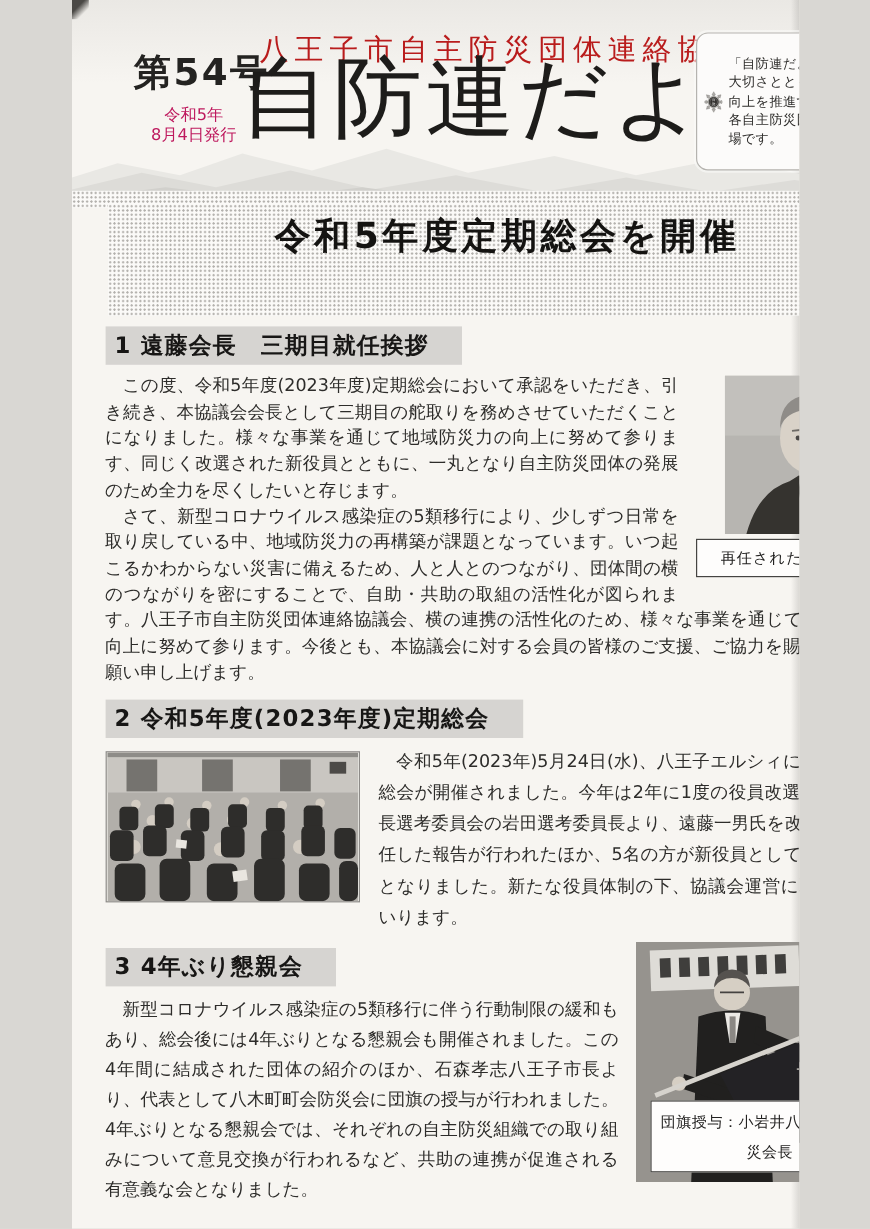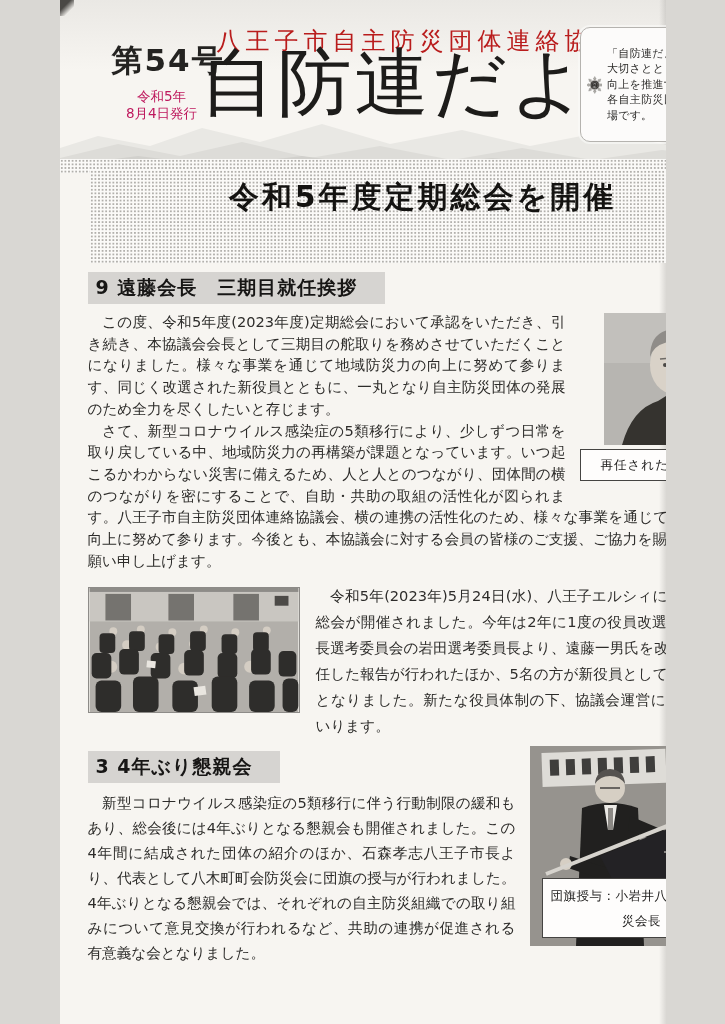--- a/index.html
+++ b/index.html
@@ -116,21 +116,21 @@
   </header>
 
   <div class="strip halftone"></div>
   <section class="banner halftone">
     <div class="banner-title">令和5年度定期総会を開催</div>
   </section>
 
   <main>
 
     <section class="sec s1">
-      <h2 class="h">9 遠藤会長　三期目就任挨拶</h2>
+      <h2 class="h">1 遠藤会長　三期目就任挨拶</h2>
       <div class="content">
         <figure class="ph-r1">
           <svg width="140" height="132" viewBox="0 0 140 132" aria-hidden="true">
             <rect width="140" height="132" fill="#b7b5b1"></rect>
             <rect width="140" height="50" fill="#c2c0bc"></rect>
             <path d="M18 132 Q28 96 54 88 L62 83 Q70 92 78 83 L86 88 Q112 96 122 132 Z" fill="#35332f"></path>
             <polygon points="62,84 78,84 74,112 66,112" fill="#f1efeb"></polygon>
             <path d="M60 86 L66 112 M80 86 L74 112" stroke="#35332f" stroke-width="2" fill="none"></path>
             <ellipse cx="70" cy="52" rx="24" ry="29" fill="#d9d2c8"></ellipse>
             <path d="M46 44 Q46 18 70 16 Q94 18 94 44 Q90 30 70 28 Q50 30 46 44 Z" fill="#8f8c88"></path>
@@ -140,20 +140,21 @@
             <path d="M64 70 Q70 73 76 70" stroke="#a2978b" stroke-width="1.5" fill="none"></path>
           </svg>
           <figcaption class="cap">再任された遠藤一男氏</figcaption>
         </figure>
         <p>この度、令和5年度(2023年度)定期総会において承認をいただき、引き続き、本協議会会長として三期目の舵取りを務めさせていただくことになりました。様々な事業を通じて地域防災力の向上に努めて参ります、同じく改選された新役員とともに、一丸となり自主防災団体の発展のため全力を尽くしたいと存じます。</p>
         <p>さて、新型コロナウイルス感染症の5類移行により、少しずつ日常を取り戻している中、地域防災力の再構築が課題となっています。いつ起こるかわからない災害に備えるため、人と人とのつながり、団体間の横のつながりを密にすることで、自助・共助の取組の活性化が図られます。八王子市自主防災団体連絡協議会、横の連携の活性化のため、様々な事業を通じて地域防災力の向上に努めて参ります。今後とも、本協議会に対する会員の皆様のご支援、ご協力を賜りますようお願い申し上げます。</p>
       </div>
     </section>
 
     <section class="sec s2">
+      <h2 class="h">2 令和5年度(2023年度)定期総会</h2>
       <div class="content">
         <figure class="ph-l2">
           <svg width="212" height="126" viewBox="0 0 212 126" aria-hidden="true">
             <rect width="212" height="126" fill="#b2afaa"></rect>
             <rect width="212" height="34" fill="#c9c6c1"></rect>
             <rect width="212" height="4" fill="#8e8c88"></rect>
             <rect x="16" y="6" width="26" height="27" fill="#75736f"></rect>
             <rect x="80" y="6" width="26" height="27" fill="#75736f"></rect>
             <rect x="146" y="6" width="26" height="27" fill="#75736f"></rect>
             <rect x="188" y="8" width="14" height="10" fill="#4c4a47"></rect>

